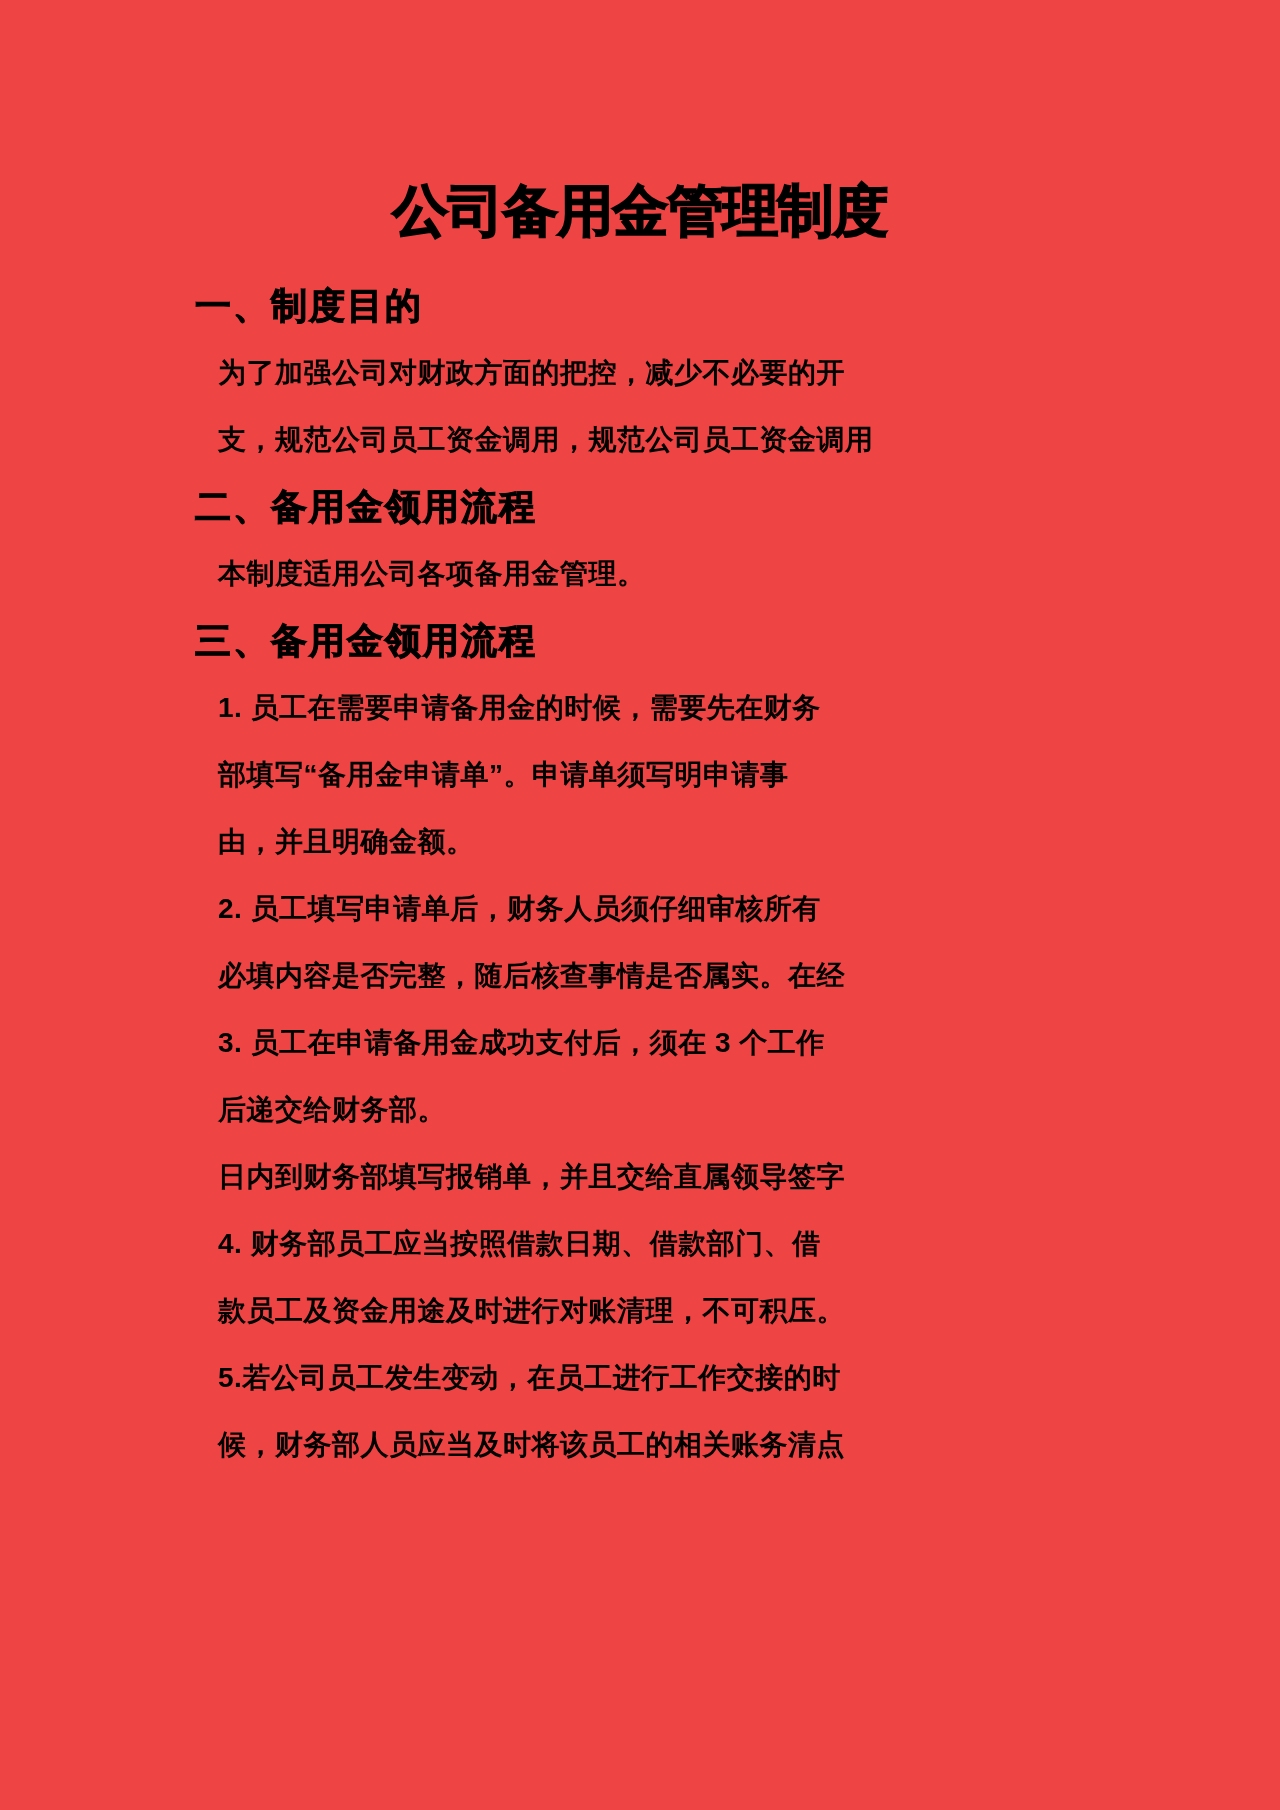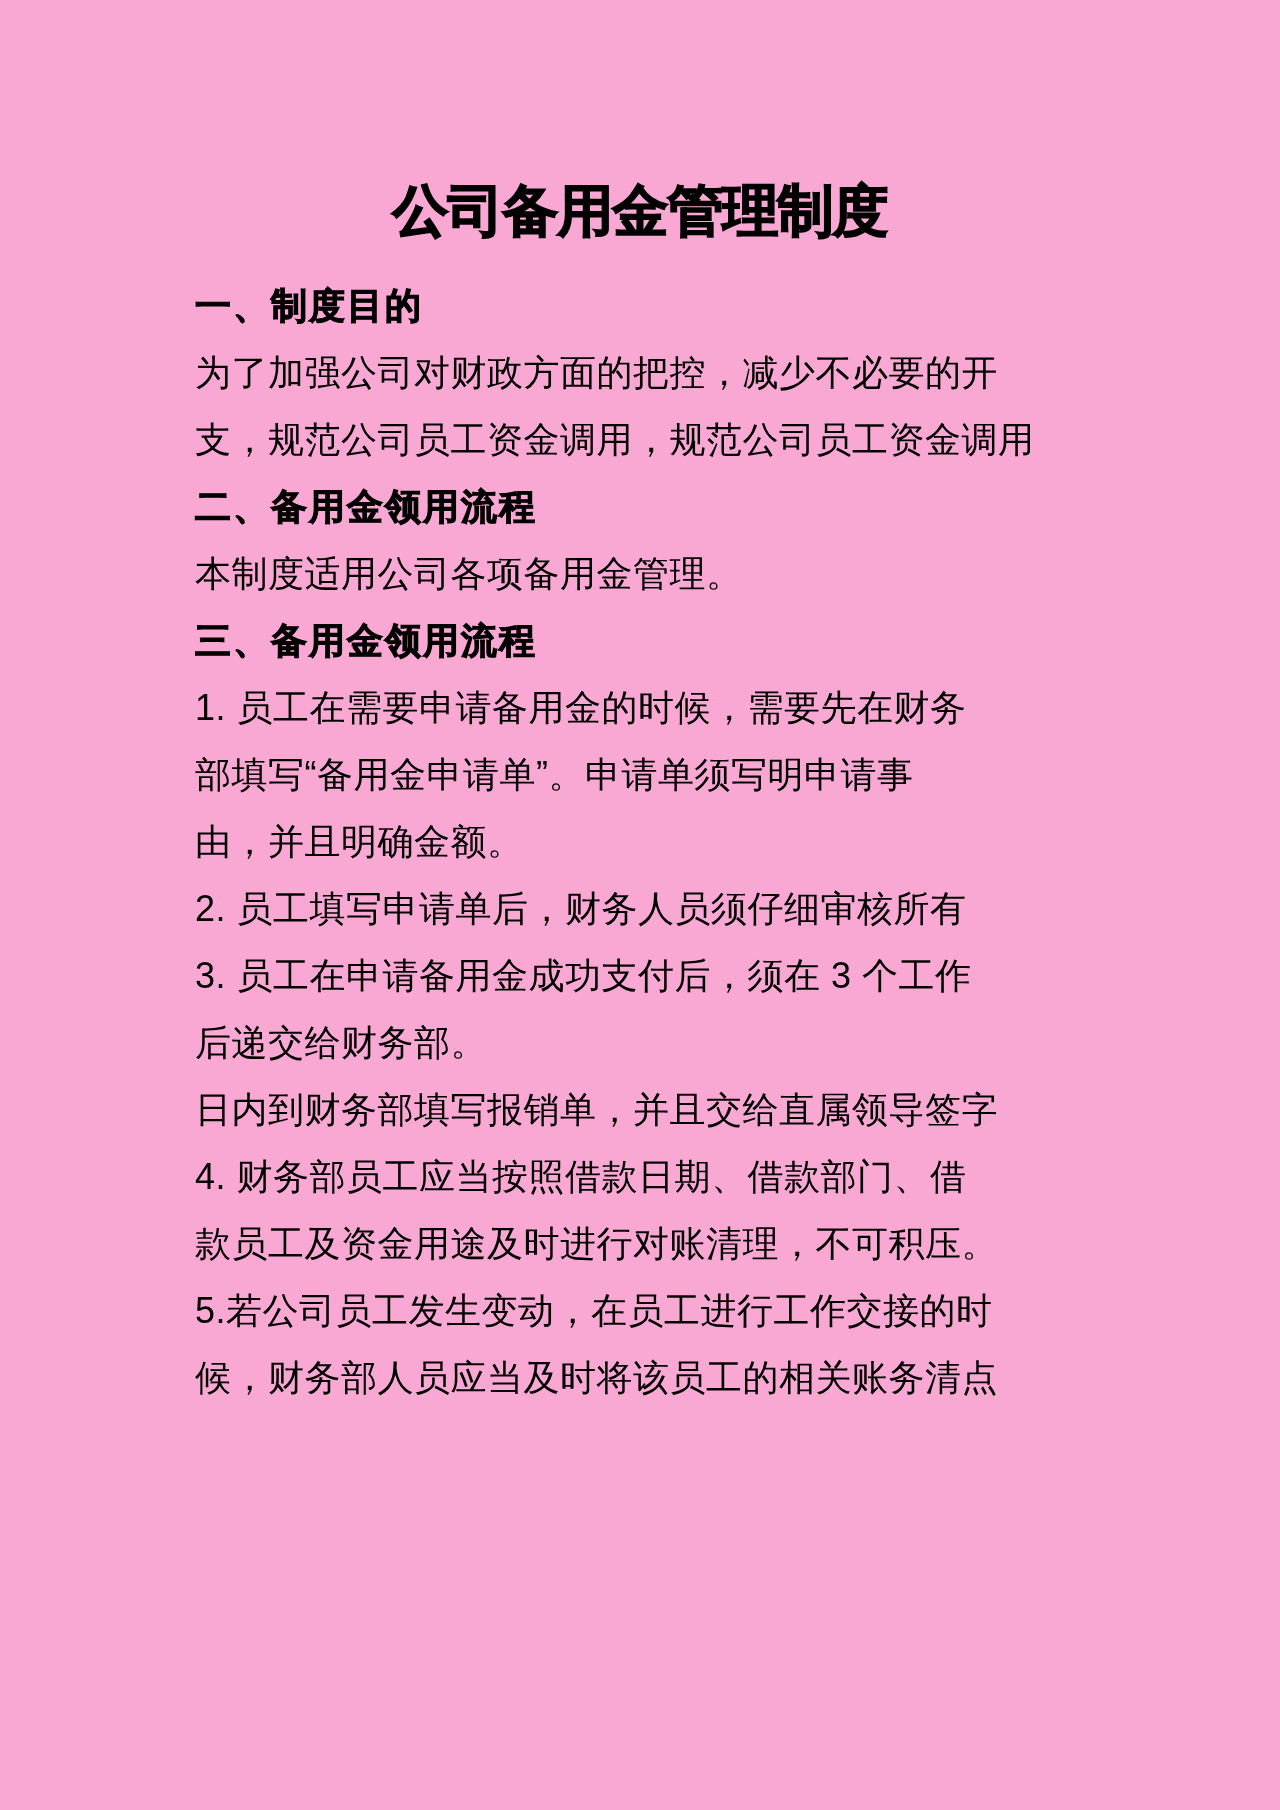--- a/index.html
+++ b/index.html
@@ -4,21 +4,21 @@
 <style>
   html, body {
     margin: 0;
     padding: 0;
     background: #ffffff;
   }
   .page {
     position: relative;
     width: 1280px;
     height: 1810px;
-    background: #f9a8d4;
+    background: #ef4444;
     color: #000000;
     overflow: hidden;
     font-family: "Liberation Sans", "DejaVu Sans", sans-serif;
   }
   .doc-title {
     position: absolute;
     top: 177px;
     left: 0;
     width: 1280px;
     height: 67px;
@@ -42,24 +42,25 @@
     line-height: 67px;
     font-size: 36px;
     font-weight: 900;
     letter-spacing: 2px;
     -webkit-text-stroke: 1px currentColor;
     white-space: nowrap;
   }
   .t-line {
     height: 67px;
     line-height: 67px;
-    font-size: 36px;
-    font-weight: 400;
+    font-size: 28px;
+    font-weight: 700;
     letter-spacing: 0.5px;
     white-space: nowrap;
+    margin-left: 23px;
   }
 </style>
 </head>
 <body>
 
 <div class="page">
 
   <h1 class="doc-title">公司备用金管理制度</h1>
 
   <div class="content">
@@ -69,20 +70,21 @@
     <div class="t-line">支，规范公司员工资金调用，规范公司员工资金调用</div>
 
     <div class="t-heading">二、备用金领用流程</div>
     <div class="t-line">本制度适用公司各项备用金管理。</div>
 
     <div class="t-heading">三、备用金领用流程</div>
     <div class="t-line">1. 员工在需要申请备用金的时候，需要先在财务</div>
     <div class="t-line">部填写“备用金申请单”。申请单须写明申请事</div>
     <div class="t-line">由，并且明确金额。</div>
     <div class="t-line">2. 员工填写申请单后，财务人员须仔细审核所有</div>
+    <div class="t-line">必填内容是否完整，随后核查事情是否属实。在经</div>
     <div class="t-line">3. 员工在申请备用金成功支付后，须在 3 个工作</div>
     <div class="t-line">后递交给财务部。</div>
     <div class="t-line">日内到财务部填写报销单，并且交给直属领导签字</div>
     <div class="t-line">4. 财务部员工应当按照借款日期、借款部门、借</div>
     <div class="t-line">款员工及资金用途及时进行对账清理，不可积压。</div>
     <div class="t-line">5.若公司员工发生变动，在员工进行工作交接的时</div>
     <div class="t-line">候，财务部人员应当及时将该员工的相关账务清点</div>
 
   </div>
 </div>

